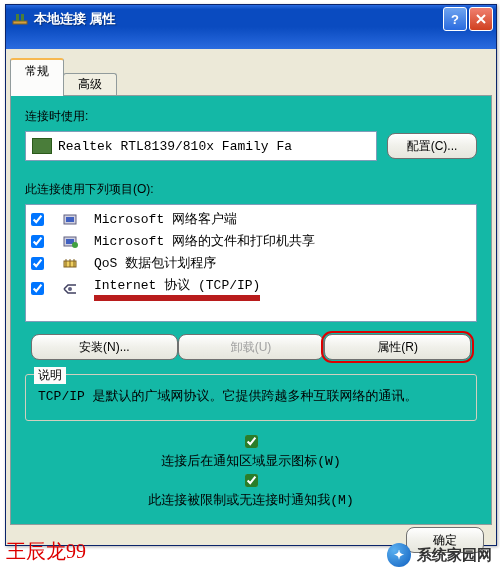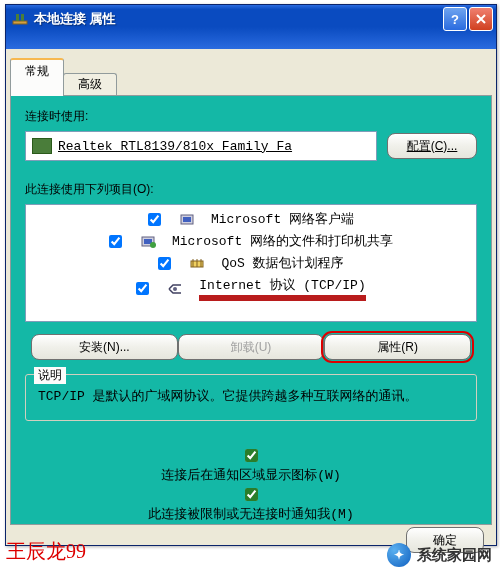--- a/index.html
+++ b/index.html
@@ -106,21 +106,20 @@
     box-sizing: border-box;
     position: relative;
     z-index: 1;
   }
   .adapter-row {
     display: flex;
     gap: 10px;
     align-items: center;
     margin-top: 6px;
     margin-bottom: 20px;
-    text-decoration: underline;
   }
   .adapter-display {
     flex: 1;
     border: 1px solid #7f9db9;
     background: #fff;
     height: 28px;
     display: flex;
     align-items: center;
     padding: 0 6px;
     overflow: hidden;
@@ -165,21 +164,20 @@
     height: 110px;
     overflow: auto;
     padding: 3px;
     margin-bottom: 12px;
   }
   .list-item {
     display: flex;
     align-items: center;
     padding: 2px 2px;
     gap: 16px;
-    justify-content: center;
   }
   .list-item input[type=checkbox] {
     margin: 0 2px 0 0;
   }
   .item-icon {
     width: 16px;
     height: 16px;
     display: flex;
     align-items: center;
     justify-content: center;
@@ -206,21 +204,21 @@
     min-width: 0;
   }
   .red-box {
     outline: 2px solid #d00;
     outline-offset: 1px;
   }
   .fieldset {
     border: 1px solid #d0d0bf;
     border-radius: 3px;
     padding: 10px 12px 12px;
-    margin-bottom: 28px;
+    margin-bottom: 14px;
     position: relative;
   }
   .fieldset-legend {
     position: absolute;
     top: -8px;
     left: 8px;
     background: #fcfcfb;
     padding: 0 4px;
   }
   .desc-text {

